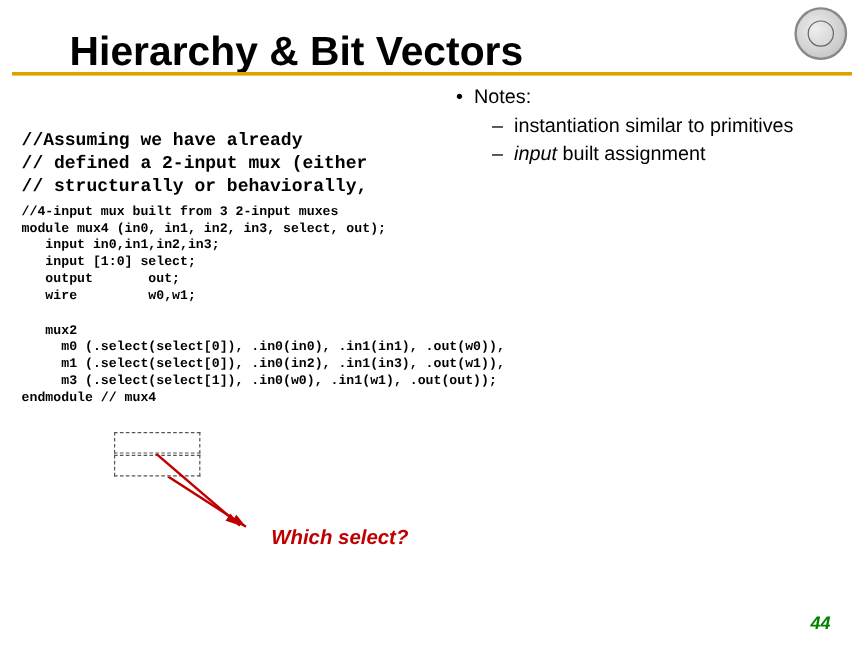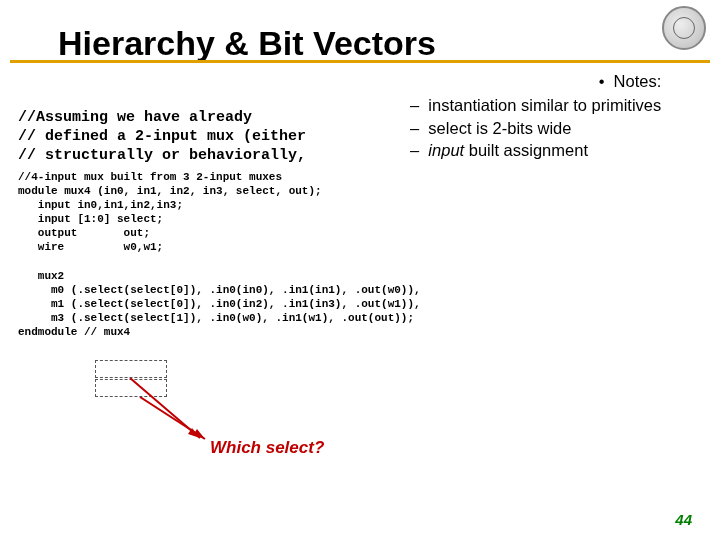--- a/index.html
+++ b/index.html
@@ -47,21 +47,21 @@
     background: #e0a000;
   }
   .notes {
     position: absolute;
     top: 70px;
     left: 380px;
     font-size: 16.5px;
     line-height: 1.35;
   }
   .notes ul { list-style: none; }
-  .notes .top { margin-bottom: 2px; text-align: right; }
+  .notes .top { margin-bottom: 2px; }
   .notes .sub { padding-left: 30px; }
   .code1 {
     position: absolute;
     top: 108px;
     left: 18px;
     font-family: "Courier New", monospace;
     font-weight: bold;
     font-size: 15px;
     line-height: 1.28;
     white-space: pre;
@@ -82,20 +82,21 @@
   }
   .arrow {
     position: absolute;
   }
   .callout {
     position: absolute;
     color: #c00000;
     font-weight: bold;
     font-style: italic;
     font-size: 17px;
+    margin-left: 16px;
   }
   .pagenum {
     position: absolute;
     bottom: 12px;
     right: 28px;
     color: #008000;
     font-weight: bold;
     font-style: italic;
     font-size: 15px;
   }
@@ -107,21 +108,20 @@
   <div class="logo-inner"></div>
 </div>
 
 <div class="title">Hierarchy &amp; Bit Vectors</div>
 <div class="hr"></div>
 
 <div class="notes">
   <div class="top">•&nbsp;&nbsp;<span>Notes:</span></div>
   <ul>
     <li class="sub">–&nbsp;&nbsp;<span>instantiation similar to primitives</span></li>
-    <li class="sub">–&nbsp;&nbsp;<span>select is 2-bits wide</span></li>
     <li class="sub">–&nbsp;&nbsp;<i>input</i> <span>built assignment</span></li>
   </ul>
 </div>
 
 <div class="code1">//Assuming we have already
 // defined a 2-input mux (either
 // structurally or behaviorally,</div>
 
 <div class="code2">//4-input mux built from 3 2-input muxes
 module mux4 (in0, in1, in2, in3, select, out);

